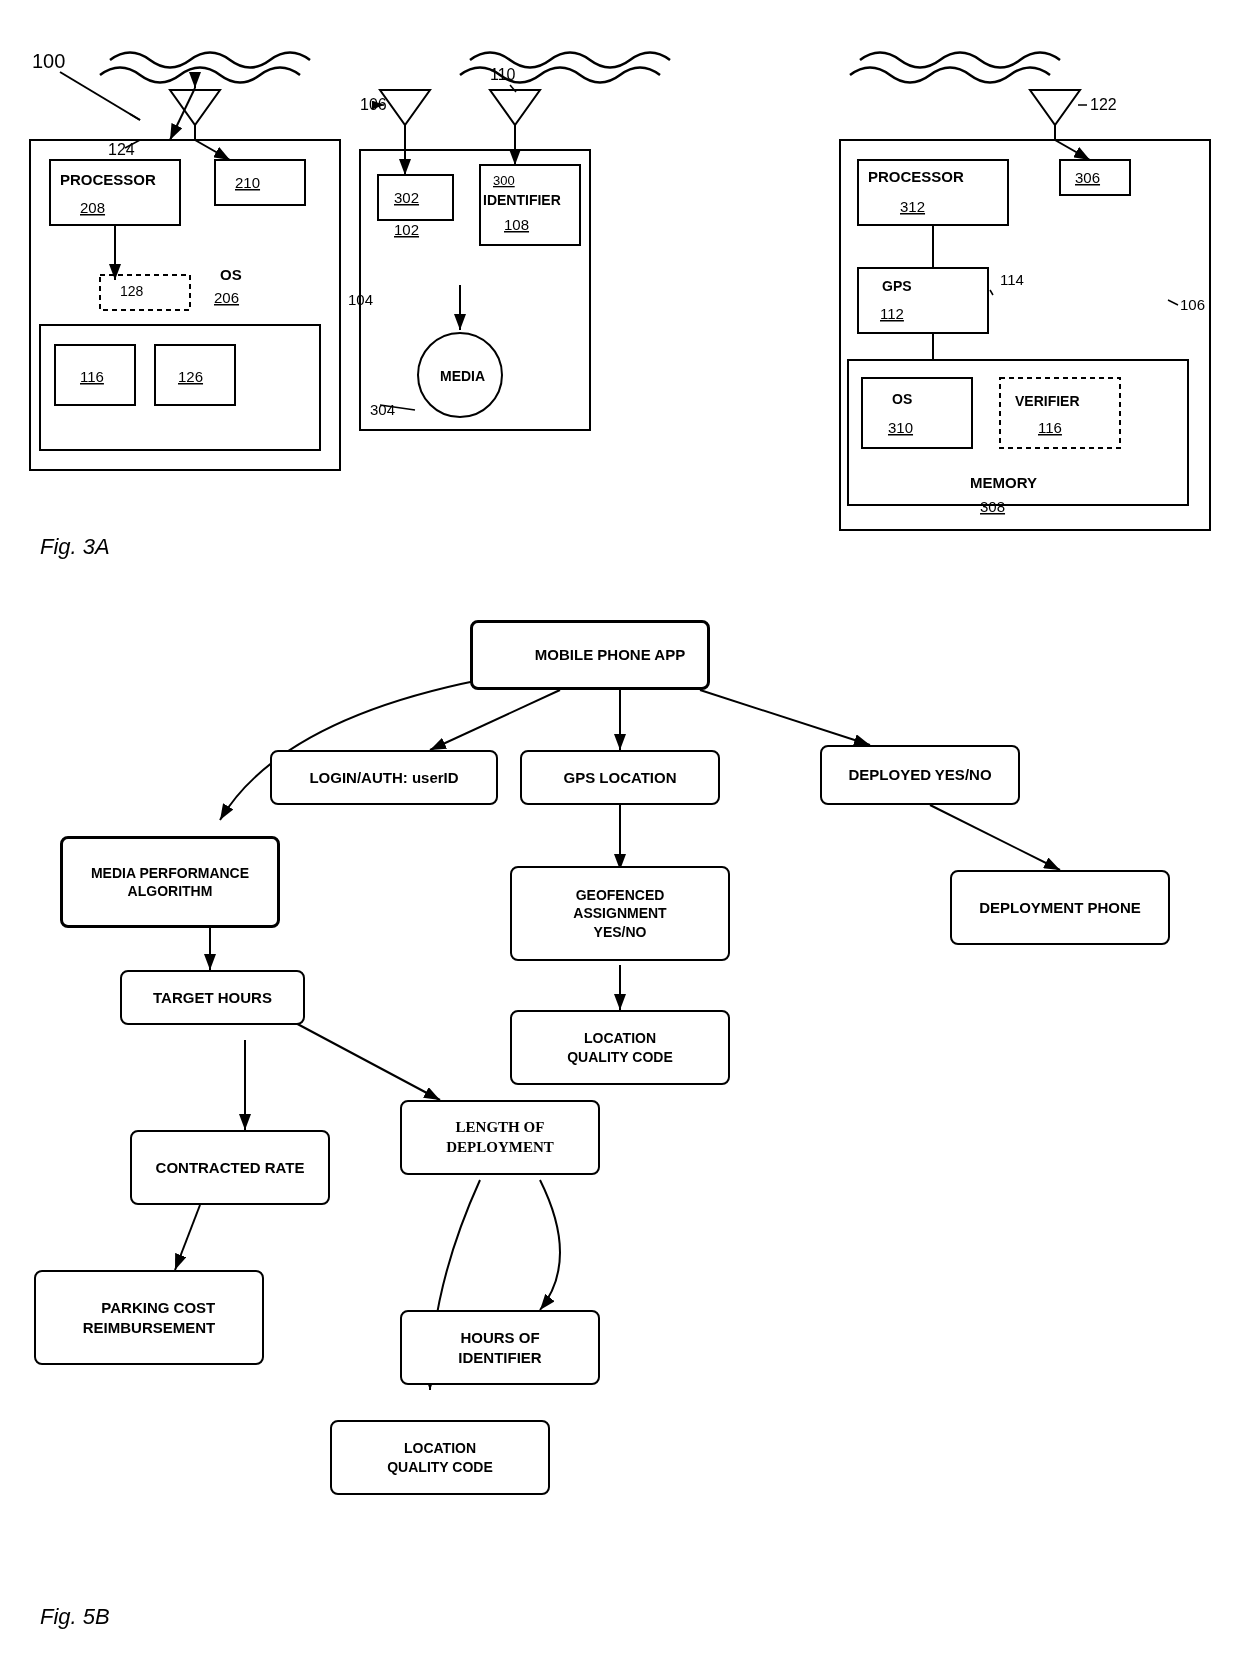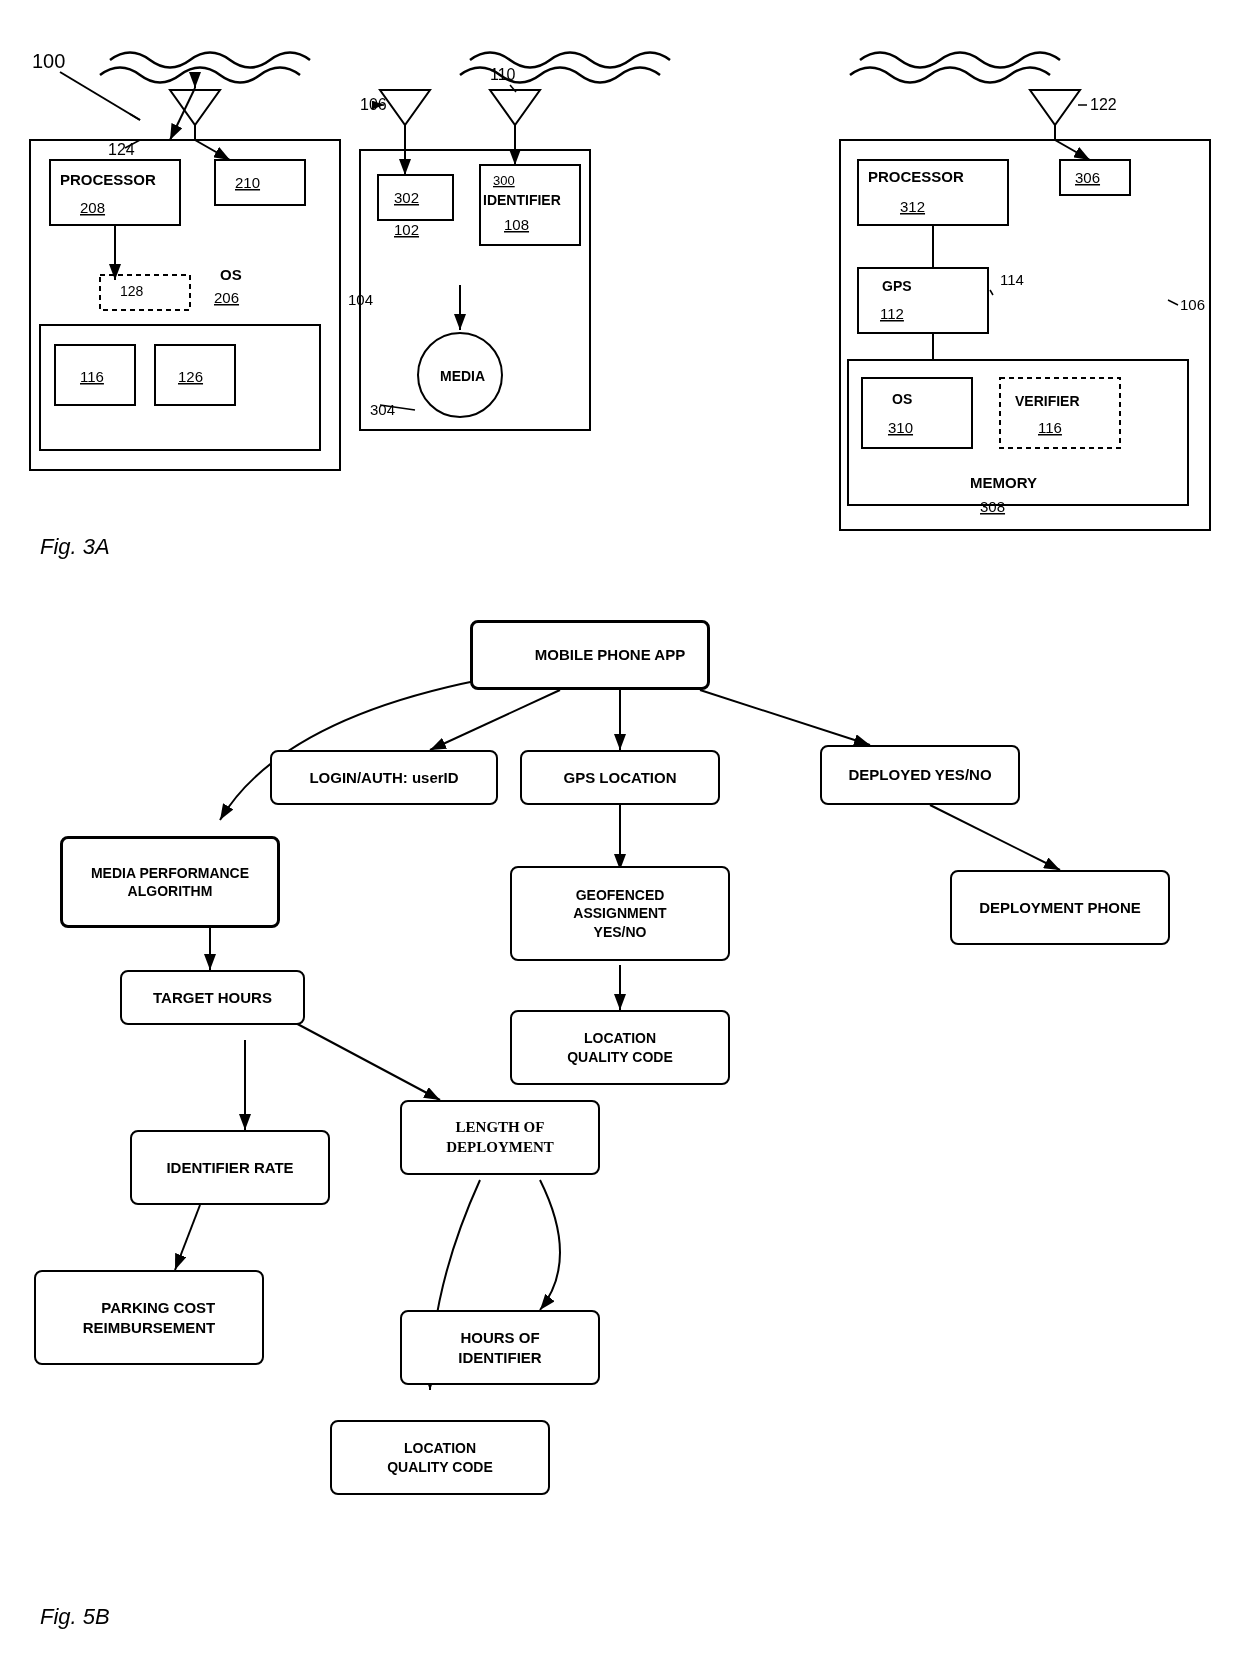--- a/index.html
+++ b/index.html
@@ -314,21 +314,21 @@
     <span style="white-space:pre-line; text-align:center;font-family:Liberation Serif, serif;">LENGTH OF
 DEPLOYMENT</span>
   </div>
 
   <div class="fc-box" style="left:510px; top:420px; width:220px; height:75px; font-size:14px;">
     <span style="white-space:pre-line; text-align:center;">LOCATION
 QUALITY CODE</span>
   </div>
 
   <div class="fc-box" style="left:130px; top:540px; width:200px; height:75px;">
-    <span>IDENTIFIER RATE</span>
+    <span>CONTRACTED RATE</span>
   </div>
 
   <div class="fc-box" style="left:400px; top:720px; width:200px; height:75px;">
     <span style="white-space:pre-line; text-align:center;">HOURS OF
 IDENTIFIER</span>
   </div>
 
   <div class="fc-box" style="left:34px; top:680px; width:230px; height:95px;">
     <span style="white-space:pre-line; text-align:right;">PARKING COST
 REIMBURSEMENT</span>

